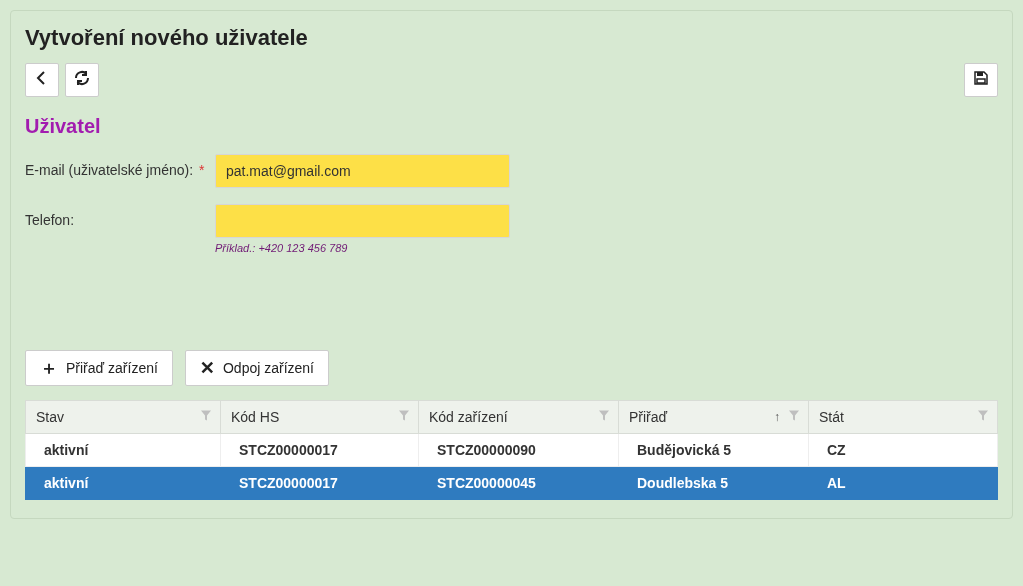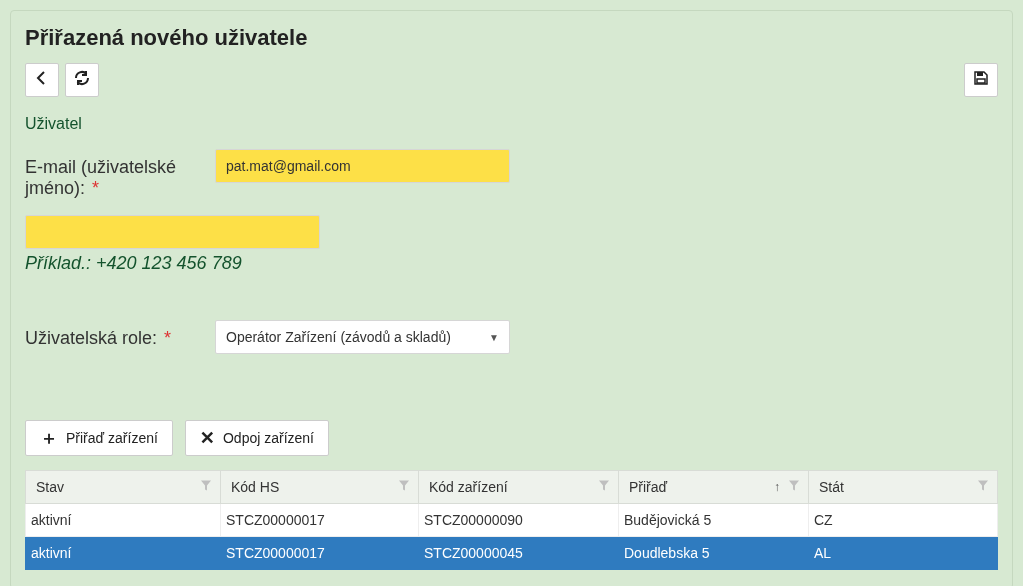--- a/index.html
+++ b/index.html
@@ -34,52 +34,52 @@
     background: #fff;
     border: 1px solid #ccc;
     border-radius: 2px;
     display: flex; align-items: center; justify-content: center;
     cursor: pointer;
     font-size: 16px;
     color: #222;
   }
   .icon-btn svg { width: 16px; height: 16px; }
   h2.section-title {
-    font-size: 16px;
-    font-weight: 400;
-    color: #14532d;
+    font-size: 20px;
+    font-weight: 700;
+    color: #a21caf;
     margin-bottom: 16px;
   }
   .form-row {
     display: flex;
     align-items: flex-start;
     margin-bottom: 16px;
   }
   .form-label {
     width: 190px;
-    font-size: 18px;
+    font-size: 14px;
     color: #333;
     padding-top: 8px;
   }
   .req { color: #d33; margin-left: 2px; }
   .form-control-wrap { width: 295px; }
   .text-input {
     width: 100%;
     height: 34px;
     background: #fde047;
     border: 1px solid #d6d6d6;
     border-radius: 2px;
     padding: 6px 10px;
     font-size: 14px;
     color: #333;
   }
   .hint {
-    font-size: 18px;
+    font-size: 11px;
     font-style: italic;
-    color: #14532d;
+    color: #701a75;
     margin-top: 4px;
   }
   .select-box {
     width: 100%;
     height: 34px;
     background: #fff;
     border: 1px solid #d6d6d6;
     border-radius: 2px;
     padding: 6px 28px 6px 10px;
     font-size: 14px;
@@ -125,40 +125,41 @@
     color: #bfbfbf; font-size: 12px; cursor: pointer;
   }
   .sort-icon {
     position: absolute; right: 28px; top: 50%; transform: translateY(-50%);
     color: #555; font-size: 12px;
   }
   table.grid td {
     border-left: 1px solid #eee;
     border-right: 1px solid #eee;
     border-bottom: 1px solid #eee;
-    padding: 8px 5px;
-    color: #333;
+    padding: 8px 18px;
+    color: #333;
+    font-weight: bold;
   }
   tr.selected td {
     background: #2f7bbf;
     color: #fff;
     border-color: #2f7bbf;
   }
   .col-stav { width: 195px; }
   .col-kodhs { width: 198px; }
   .col-kodzar { width: 200px; margin-left: 31px; }
   .col-nazev { width: 190px; }
   .col-stat { width: auto; }
 </style>
 </head>
 <body>
 
 <div class="card">
 
-  <h1 class="page-title">Přiřazená nového uživatele</h1>
+  <h1 class="page-title">Vytvoření nového uživatele</h1>
 
   <div class="toolbar-row">
     <div class="toolbar-left">
       <button class="icon-btn">
         <span>
           <svg viewBox="0 0 16 16">
               <path d="M10 2 L4 8 L10 14" fill="none" stroke="#222" stroke-width="2"></path>
             </svg>
         </span>
       </button>
@@ -187,39 +188,29 @@
   <div class="form-row">
     <div class="form-label">
       <span>E-mail (uživatelské jméno):</span><span class="req"> *</span>
     </div>
     <div class="form-control-wrap">
       <input type="text" class="text-input" value="pat.mat@gmail.com" style="">
     </div>
   </div>
 
   <div class="form-row">
+    <div class="form-label">Telefon:</div>
     <div class="form-control-wrap">
       <input type="text" class="text-input" value="" style="">
       <div class="hint">Příklad.: +420 123 456 789</div>
     </div>
   </div>
 
   <div class="section-gap"></div>
 
-  <div class="form-row">
-    <div class="form-label">
-      <span>Uživatelská role:</span><span class="req"> *</span>
-    </div>
-    <div class="form-control-wrap">
-      <div class="select-box">
-        <span>Operátor Zařízení (závodů a skladů)</span>
-        <span class="caret">▼</span>
-      </div>
-    </div>
-  </div>
 
   <div class="section-gap"></div>
 
 
   <div style="height:20px"></div>
 
   <div class="action-buttons">
     <button class="text-btn">
       <span class="btn-icon">＋</span>
       <span>Přiřaď zařízení</span>

